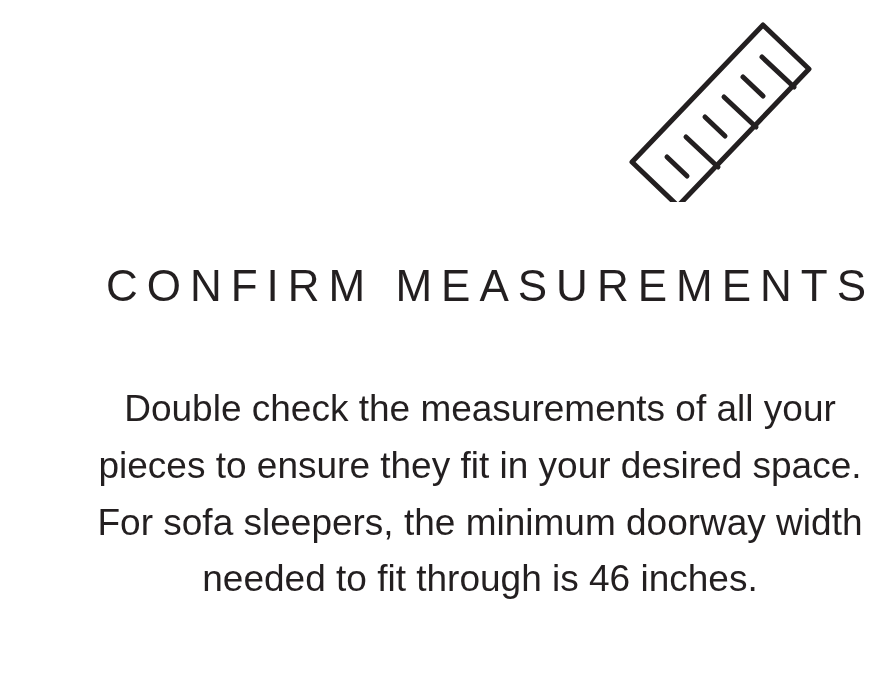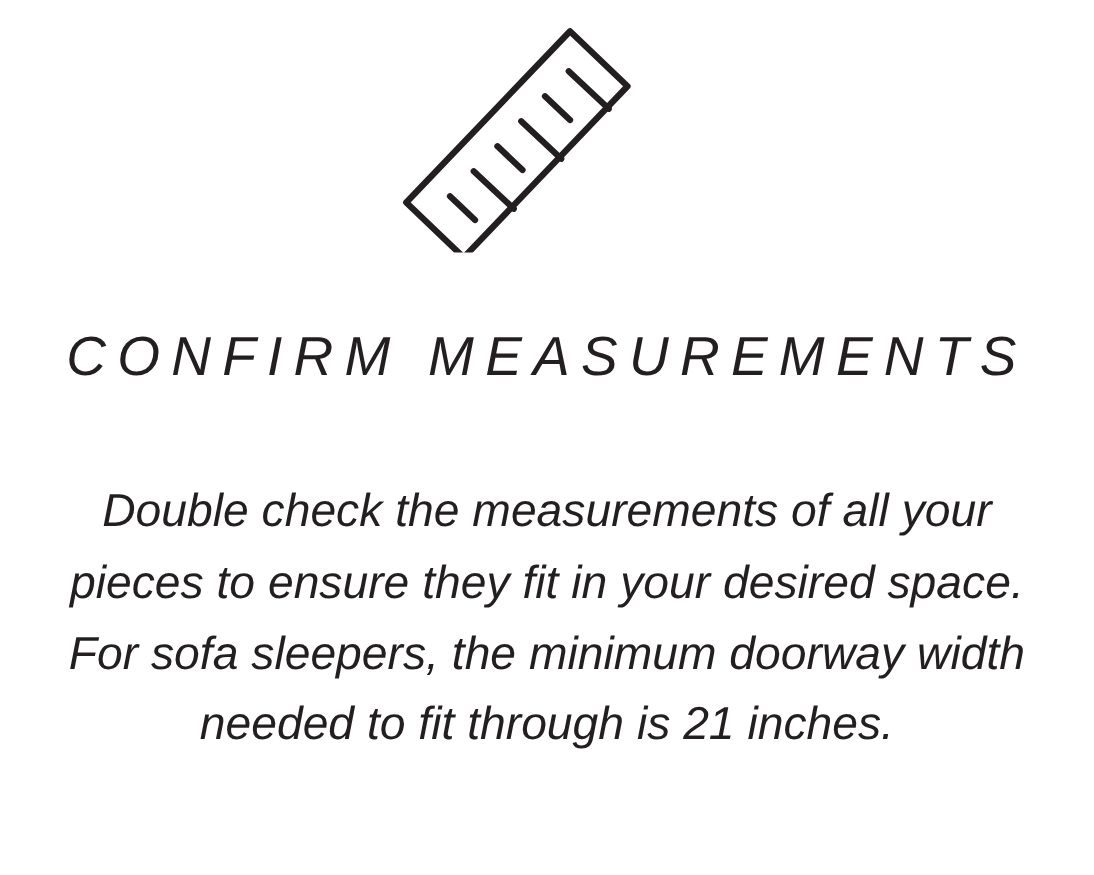--- a/index.html
+++ b/index.html
@@ -13,23 +13,22 @@
     font-family: "Liberation Sans", sans-serif;
     color: #231f20;
     overflow: hidden;
   }
   .page {
     width: 875px;
     height: 700px;
     box-sizing: border-box;
     display: flex;
     flex-direction: column;
-    align-items: center;
+    align-items: flex-end;
     background: #ffffff;
-    font-style: italic;
   }
   .icon-wrap {
     margin-top: 22px;
     height: 180px;
     display: flex;
     align-items: center;
     justify-content: center;
   }
   .heading {
     margin-top: 62px;
@@ -67,15 +66,15 @@
         <path d="M 82 101 L 102 120" transform="translate(8,-6)"></path>
         <path d="M 101 81 L 133 111" transform="translate(8,-6)"></path>
         <path d="M 120 61 L 140 80" transform="translate(8,-6)"></path>
         <path d="M 139 41 L 171 71" transform="translate(8,-6)"></path>
       </g>
     </svg>
   </div>
 
   <h1 class="heading">CONFIRM MEASUREMENTS</h1>
 
-  <p class="body-copy">Double check the measurements of all your pieces to ensure they fit in your desired space. For sofa sleepers, the minimum doorway width needed to fit through is 21 inches.</p>
+  <p class="body-copy">Double check the measurements of all your pieces to ensure they fit in your desired space. For sofa sleepers, the minimum doorway width needed to fit through is 46 inches.</p>
 
 </div>
 
 </body></html>

